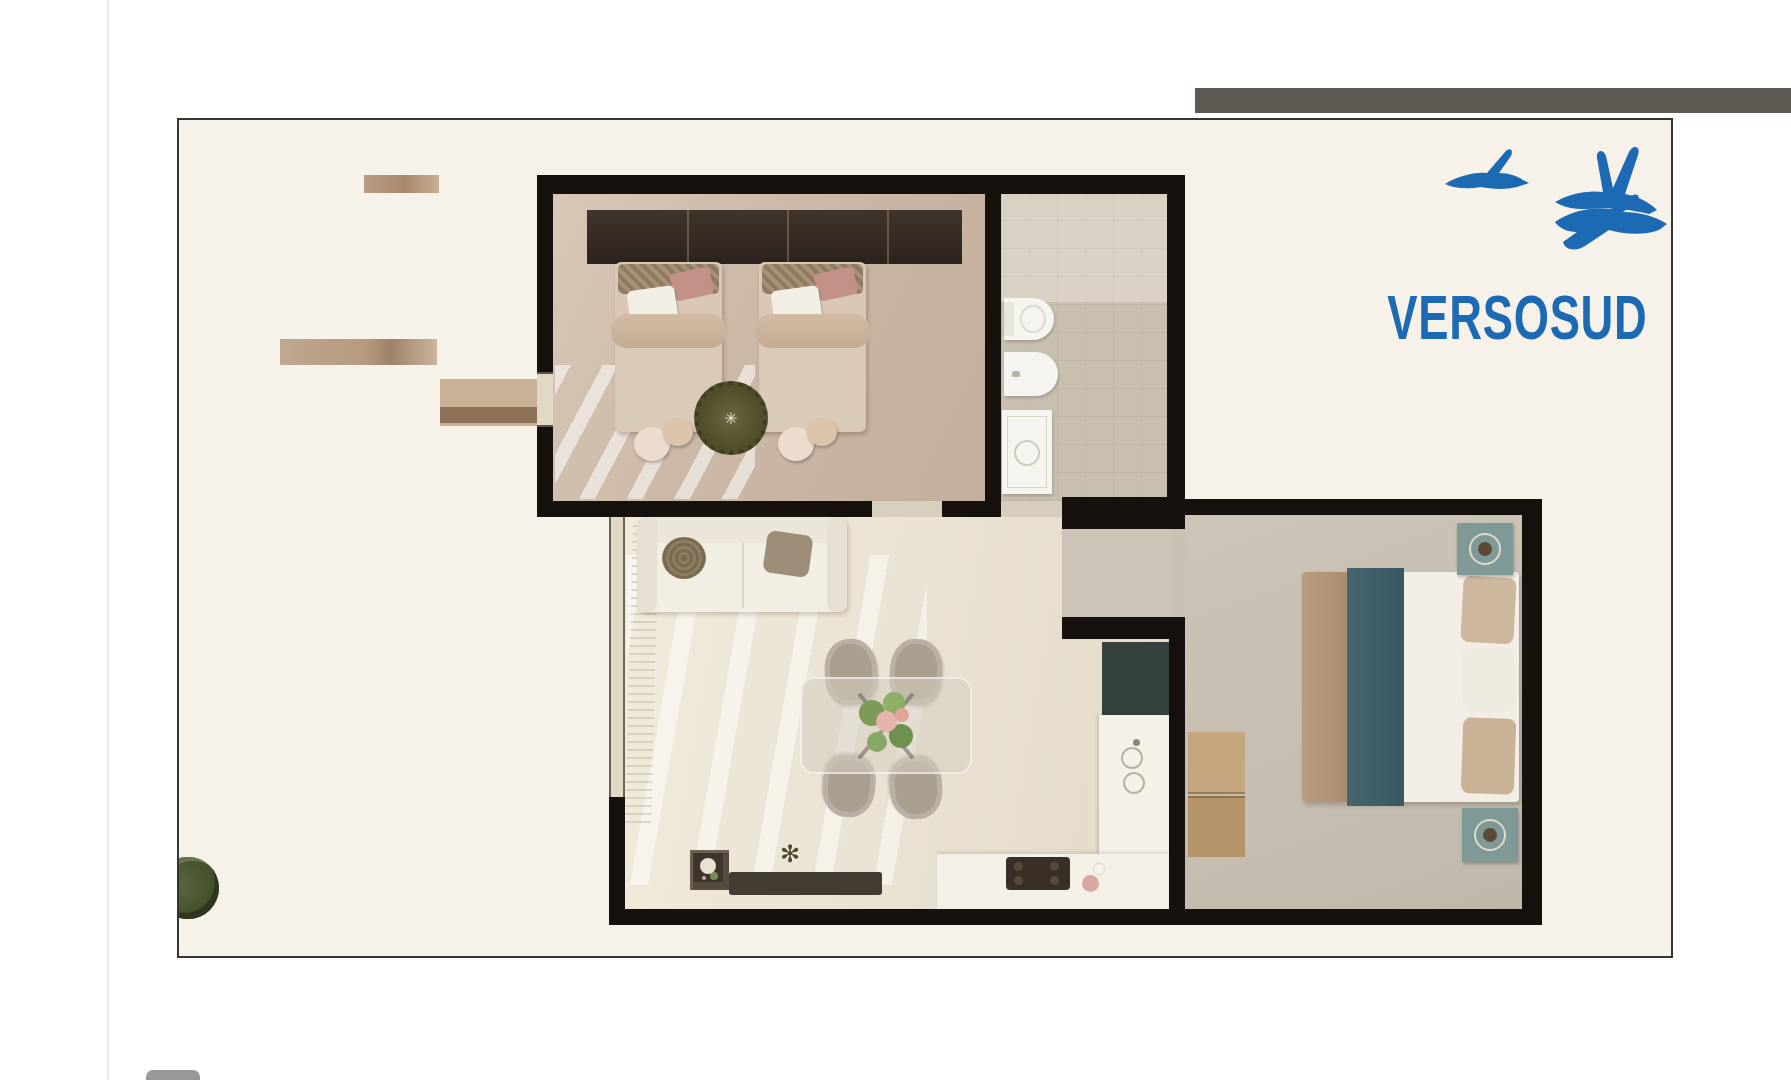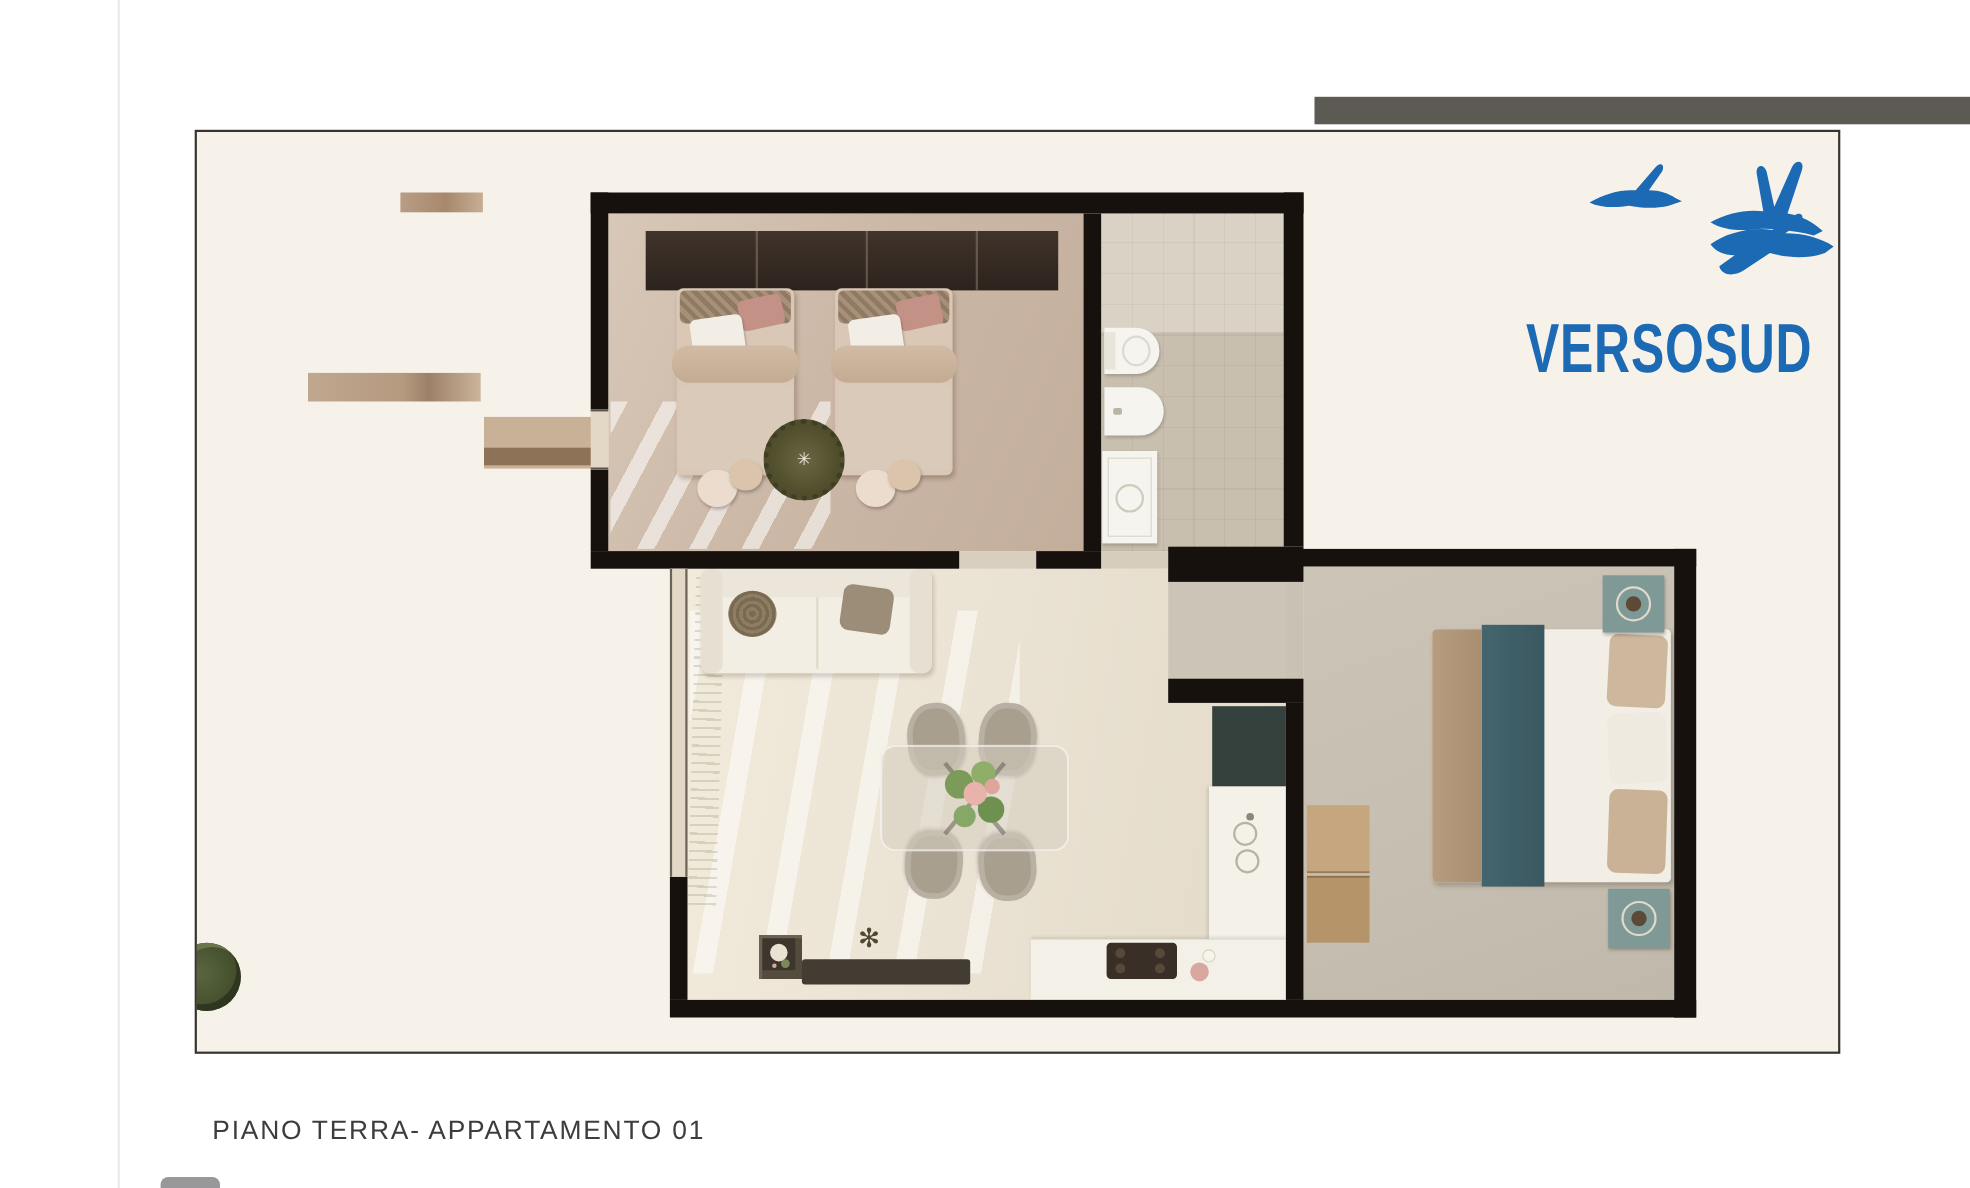--- a/index.html
+++ b/index.html
@@ -312,16 +312,15 @@
       <g fill="#1c69b4">
         <path d="M8,54 C22,46 36,42 50,43 L68,22 C72,17 77,19 74,26 L62,43 C72,43 80,46 86,50 L92,53 L80,57 C68,60 54,59 44,57 C32,59 18,59 8,54 Z"></path>
         <path transform="translate(116,10)" d="M2,62 C16,54 34,50 50,52 L44,18 C43,10 50,8 53,16 L60,48 L76,12 C80,4 88,6 85,15 L72,54 C84,56 96,62 104,70 L96,74 C80,70 62,68 48,68 C32,70 14,70 2,62 Z"></path>
         <path transform="translate(118,62)" d="M0,30 C14,20 36,14 56,17 L76,4 C82,0 86,4 82,10 L68,20 C84,20 100,24 112,32 L104,38 C88,44 68,42 54,38 L30,54 C20,60 10,58 8,50 L22,40 C12,40 4,36 0,30 Z"></path>
       </g>
     </svg>
     <div id="logo-text" class="abs" style="color: rgb(28, 105, 180);">VERSOSUD</div>
 
   </div>
 
-  <div id="caption" class="abs">PIANO TERRA- APPARTAMENTO 01</div>
   <div id="bottom-blob" class="abs"></div>
 
 </div>
 
 </body></html>

